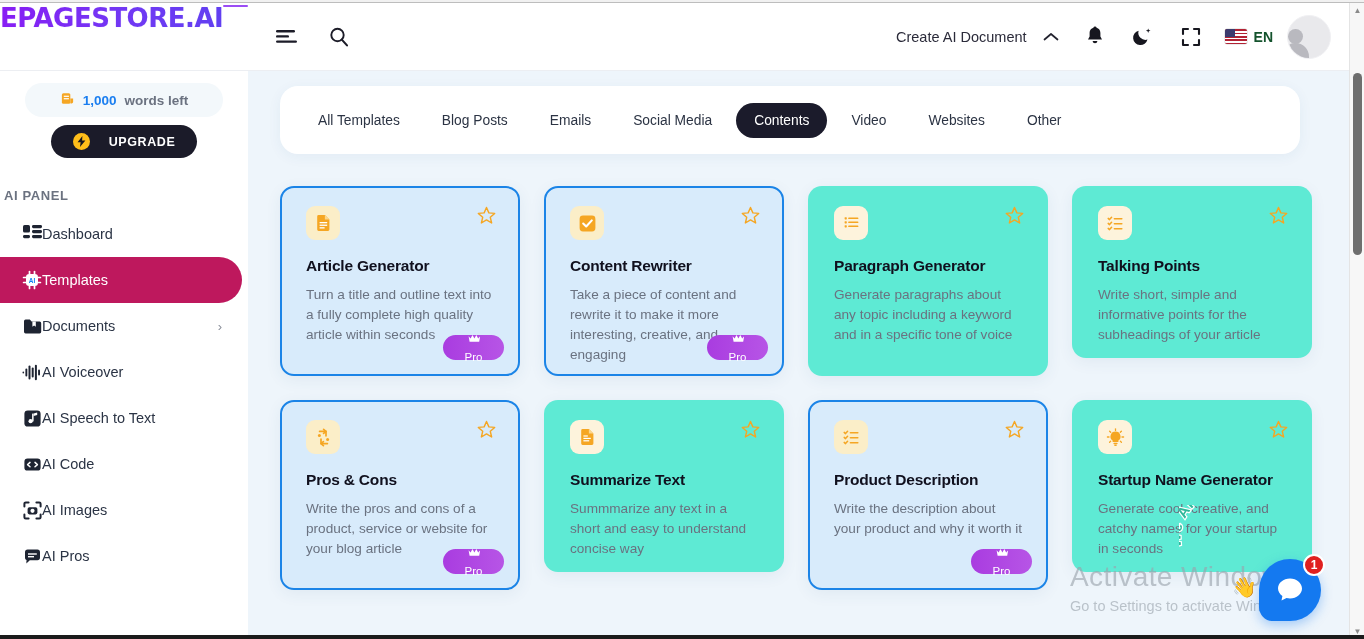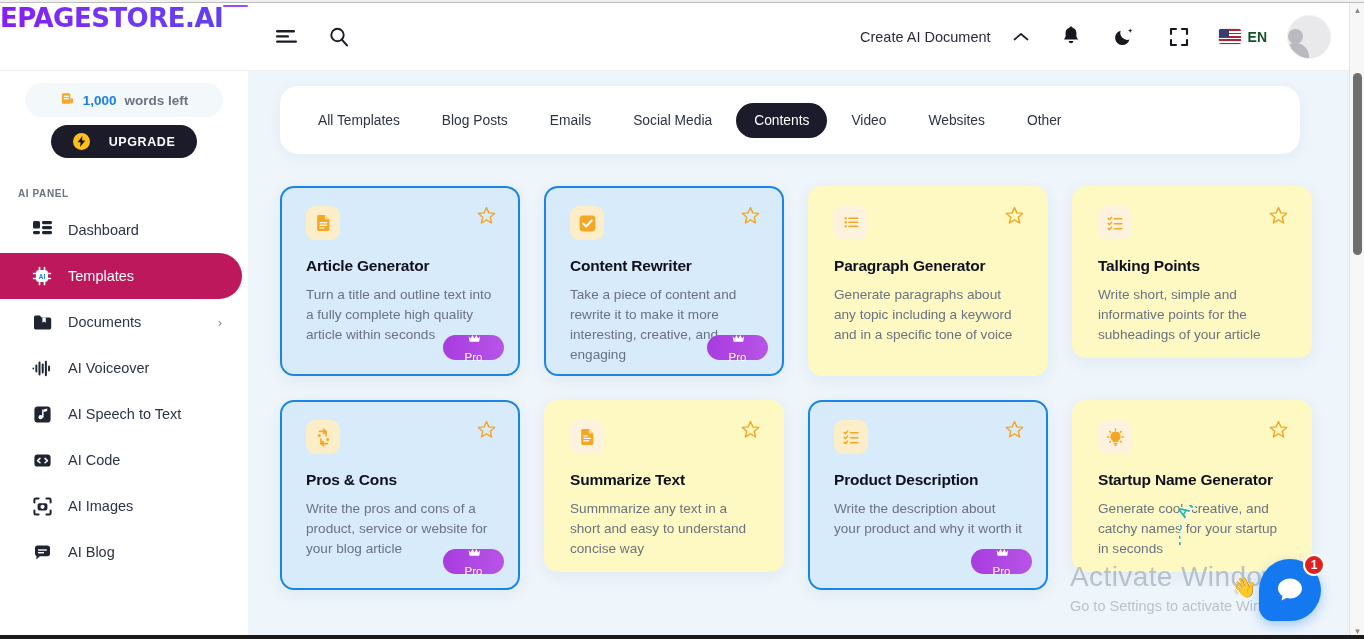--- a/index.html
+++ b/index.html
@@ -48,21 +48,21 @@
   }
   .logo-underline {
     width: 210px; height: 2px; background: #9b4df5; margin-top: 2px;
     border-radius: 2px;
   }
   .hdr-icon-btn {
     width: 34px; height: 34px; display: flex; align-items: center;
     justify-content: center; cursor: pointer; color: #1c1c28;
   }
   .hdr-left-icons { display: flex; align-items: center; gap: 18px; margin-left: 22px; }
-  .hdr-right { margin-left: auto; display: flex; align-items: center; padding-right: 18px; gap: 6px;}
+  .hdr-right { margin-left: auto; display: flex; align-items: center; padding-right: 18px; }
   .create-doc {
     font-size: 14.5px; color: #2b2b3a; cursor: pointer; white-space: nowrap;
     padding: 6px 4px;
   }
   .chev-btn { width: 40px; height: 34px; display:flex; align-items:center; justify-content:center; cursor:pointer;}
   .hdr-right .hdr-icon-btn { margin: 0 7px; }
   .lang {
     display: flex; align-items: center; gap: 7px; cursor: pointer; margin-left: 10px;
   }
   .flag {
@@ -100,26 +100,26 @@
     margin: 8px auto 0; width: 146px; height: 33px; border-radius: 18px;
     background: #1b1b29; color: #fff;
     display: flex; align-items: center; justify-content: center; gap: 19px;
     font-size: 12.5px; font-weight: 700; letter-spacing: .6px; cursor: pointer;
   }
   .bolt-circle {
     width: 17px; height: 17px; border-radius: 50%; background: #ffbe1a;
     display:flex; align-items:center; justify-content:center;
   }
   .panel-title {
-    margin: 30px 0 8px 18px; font-size: 10px; font-weight: 700;
+    margin: 30px 0 8px 4px; font-size: 13px; font-weight: 700;
     letter-spacing: .6px; color: #6b7280;
   }
   .nav-item {
-    height: 46px; display: flex; align-items: center; gap: 16px;
-    padding-left: 32px; margin: 0 6px 0 0;
+    height: 46px; display: flex; align-items: center; 
+    padding-left: 22px; margin: 0 6px 0 0;
     color: #2b3445; font-size: 14.5px; cursor: pointer;
     border-radius: 0 24px 24px 0; position: relative;
   }
   .nav-item.active { background: #be185d; color: #ffffff; }
   .nav-item .nav-icon { width: 20px; height: 20px; flex: none; display:flex; align-items:center; justify-content:center;}
   .nav-caret { margin-left: auto; margin-right: 20px; color:#8a8f9a; font-size: 13px;}
 
   
   .main {
     position: absolute; top: 68px; left: 248px;
@@ -138,21 +138,21 @@
     color: #2c3444; cursor: pointer; white-space: nowrap;
   }
   .tab.active { background: #1b1b2b; color: #ffffff; font-weight: 500; }
 
   
   .grid {
     position: absolute; top: 115px; left: 32px; width: 1040px;
     display: flex; flex-wrap: wrap; gap: 24px 24px;
   }
   .card {
-    width: 240px; border-radius: 14px; background: #fef9c3;
+    width: 240px; border-radius: 14px; background: #5eead4;
     box-shadow: 0 4px 16px rgba(40,80,130,.07);
     padding: 18px 22px 18px 24px; position: relative;
     cursor: pointer; border: 2px solid transparent;
   }
   .card.selected {
     background: #d8ebfb;
     border: 2px solid #1b84e7;
   }
   .card.h1 { height: 190px; }
   .card.h2 { height: 190px; }
@@ -418,21 +418,21 @@
     </div>
 
     <div class="nav-item">
       <span class="nav-icon">
         <svg width="19" height="19" viewBox="0 0 19 19">
           <path d="M2 5.2a2.6 2.6 0 0 1 2.6-2.6h9.8A2.6 2.6 0 0 1 17 5.2v5.4a2.6 2.6 0 0 1-2.6 2.6H6.8L3.4 16.6v-3.4H4.6A2.6 2.6 0 0 1 2 10.6z" fill="#1e2432"></path>
           <rect x="5" y="6.3" width="8.8" height="1.4" fill="#fff"></rect>
           <rect x="5" y="9" width="6" height="1.4" fill="#fff"></rect>
         </svg>
       </span>
-      <span>AI Blog</span>
+      <span>AI Pros</span>
     </div>
   </div>
 
   <div class="main">
 
     <div class="tabs-card">
       <div class="tab">All Templates</div>
       <div class="tab">Blog Posts</div>
       <div class="tab">Emails</div>
       <div class="tab">Social Media</div>

